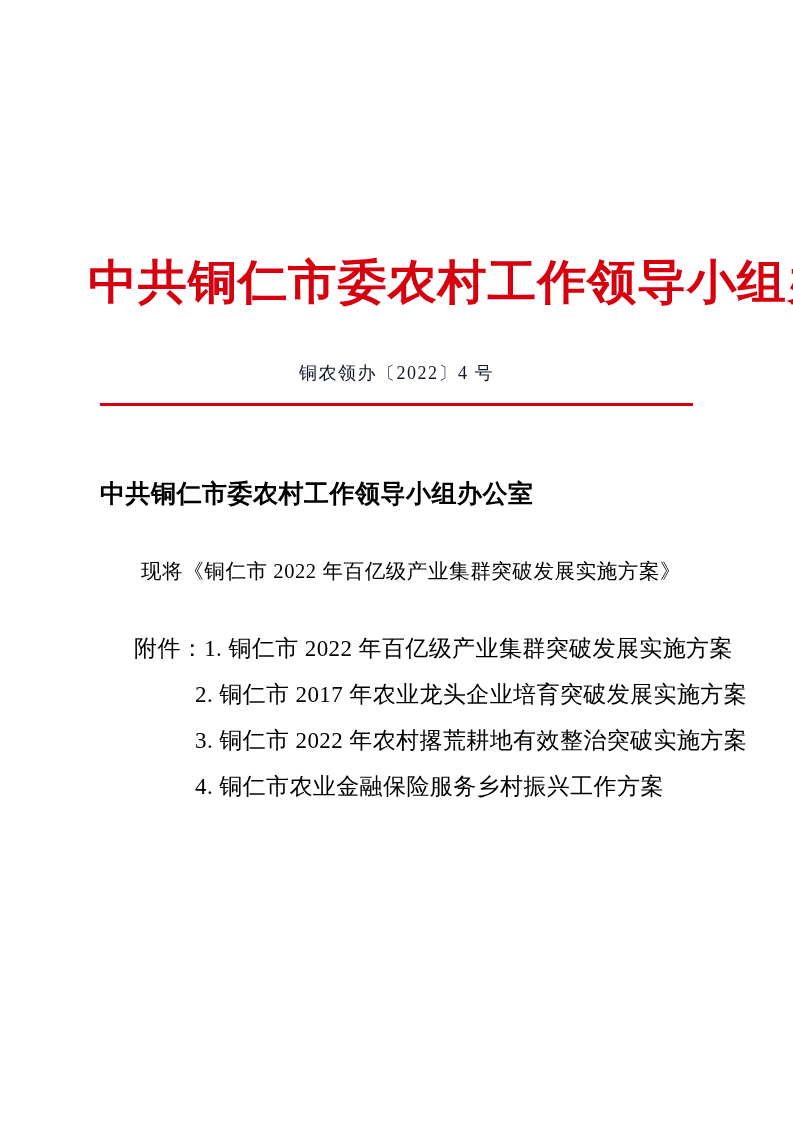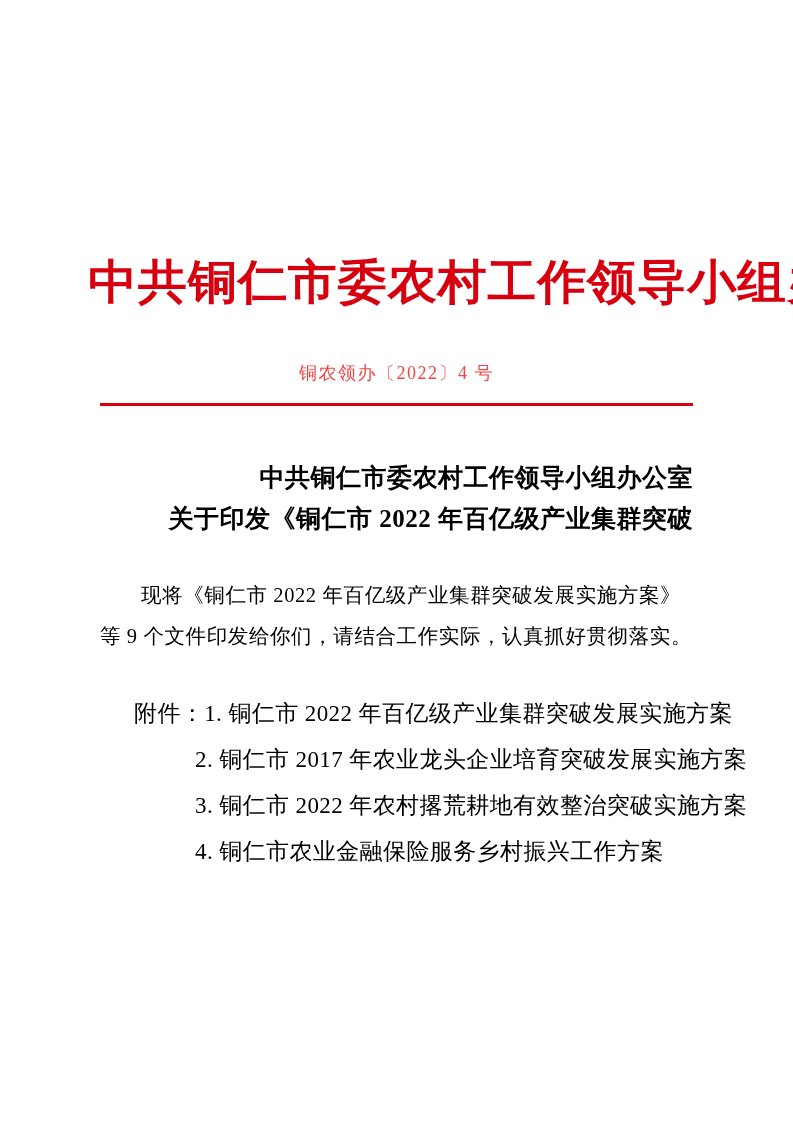--- a/index.html
+++ b/index.html
@@ -35,36 +35,36 @@
     font-size: 47px;
     line-height: 1.15;
     letter-spacing: 1px;
     white-space: nowrap;
     transform: scaleX(1.04);
     transform-origin: center;
   }
   .doc-number {
     margin-top: 52px;
     text-align: center;
-    color: #ef4444;
+    color: #0f172a;
     font-size: 18px;
     letter-spacing: 1.5px;
     font-family: "Liberation Serif", "DejaVu Serif", serif;
   }
   .red-rule {
     margin-top: 18px;
     height: 3px;
     background: #d6000f;
     width: 100%;
   }
 
   
   .title-block {
-    margin-top: 52px;
-    text-align: right;
+    margin-top: 68px;
+    text-align: left;
     font-weight: bold;
     font-size: 25px;
     line-height: 1.62;
     letter-spacing: 0.5px;
   }
   .title-block .tline {
     display: block;
     white-space: nowrap;
   }
 
@@ -107,26 +107,24 @@
   <div class="masthead">
     <div class="masthead-title">中共铜仁市委农村工作领导小组办公室文件</div>
   </div>
 
   <div class="doc-number">铜农领办〔2022〕4 号</div>
 
   <div class="red-rule"></div>
 
   <div class="title-block">
     <span class="tline">中共铜仁市委农村工作领导小组办公室</span>
-    <span class="tline">关于印发《铜仁市 2022 年百亿级产业集群突破</span>
   </div>
 
   <div class="body-text">
     <p class="indent2">现将《铜仁市 2022 年百亿级产业集群突破发展实施方案》</p>
-    <p>等 9 个文件印发给你们，请结合工作实际，认真抓好贯彻落实。</p>
   </div>
 
   <div class="attachments">
     <div class="att-first">
       <span>附件：</span><span>1. 铜仁市 2022 年百亿级产业集群突破发展实施方案</span>
     </div>
     <div class="att-item">2. 铜仁市 2017 年农业龙头企业培育突破发展实施方案</div>
     <div class="att-item">3. 铜仁市 2022 年农村撂荒耕地有效整治突破实施方案</div>
     <div class="att-item">4. 铜仁市农业金融保险服务乡村振兴工作方案</div>
   </div>

